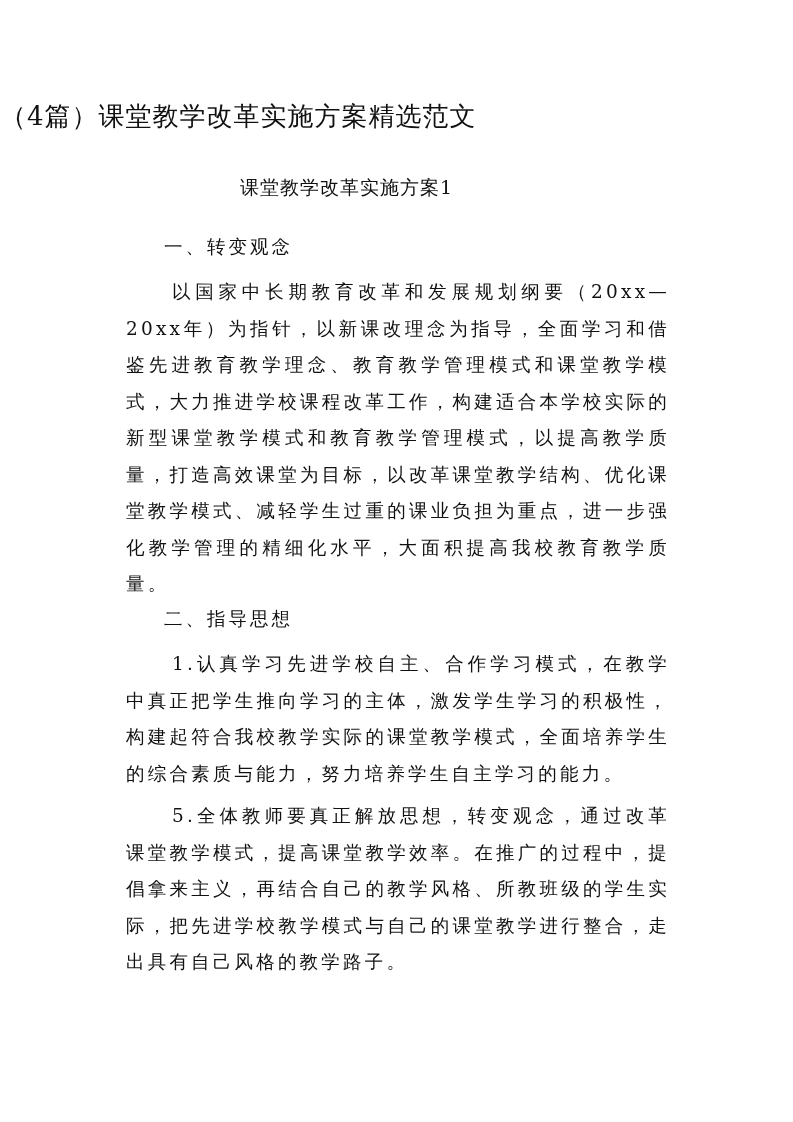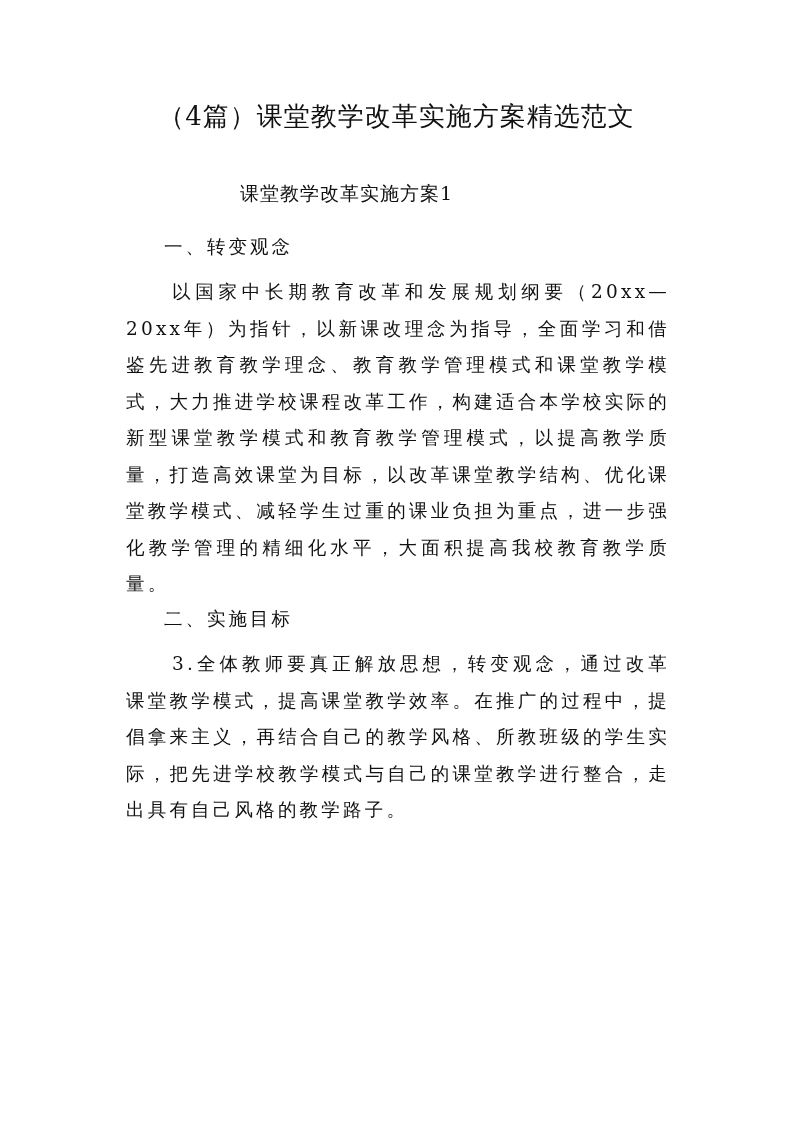--- a/index.html
+++ b/index.html
@@ -20,31 +20,30 @@
       left: 0; top: 0;
       width: 793px;
       height: 1122px;
       background: #ffffff;
     }
     .doc-title {
       position: absolute;
       left: 0;
       width: 793px;
       top: 96px;
-      text-align: center;
       font-size: 26px;
       line-height: 40px;
       letter-spacing: 1px;
       color: #111;
     }
     .sub-title {
       position: absolute;
       left: 0;
       width: 693px;
-      top: 178px;
+      top: 172px;
       text-align: center;
       font-size: 19px;
       line-height: 30px;
       letter-spacing: 1px;
     }
     .body-text {
       position: absolute;
       left: 120px;
       width: 556px;
       font-size: 18.5px;
@@ -73,19 +72,20 @@
   <div class="doc-title">（4篇）课堂教学改革实施方案精选范文</div>
 
   <div class="sub-title">课堂教学改革实施方案1</div>
 
   <div class="heading" style="top:232px;">一、转变观念</div>
 
   <div class="body-text" style="top:268px;">
     <p class="para">以国家中长期教育改革和发展规划纲要（20xx—20xx年）为指针，以新课改理念为指导，全面学习和借鉴先进教育教学理念、教育教学管理模式和课堂教学模式，大力推进学校课程改革工作，构建适合本学校实际的新型课堂教学模式和教育教学管理模式，以提高教学质量，打造高效课堂为目标，以改革课堂教学结构、优化课堂教学模式、减轻学生过重的课业负担为重点，进一步强化教学管理的精细化水平，大面积提高我校教育教学质量。</p>
   </div>
 
-  <div class="heading" style="top:604px;">二、实施目标</div>
+  <div class="heading" style="top:604px;">二、指导思想</div>
 
   <div class="body-text" style="top:640px;">
-    <p class="para">3.全体教师要真正解放思想，转变观念，通过改革课堂教学模式，提高课堂教学效率。在推广的过程中，提倡拿来主义，再结合自己的教学风格、所教班级的学生实际，把先进学校教学模式与自己的课堂教学进行整合，走出具有自己风格的教学路子。</p>
+    <p class="para">1.认真学习先进学校自主、合作学习模式，在教学中真正把学生推向学习的主体，激发学生学习的积极性，构建起符合我校教学实际的课堂教学模式，全面培养学生的综合素质与能力，努力培养学生自主学习的能力。</p>
+    <p class="para">5.全体教师要真正解放思想，转变观念，通过改革课堂教学模式，提高课堂教学效率。在推广的过程中，提倡拿来主义，再结合自己的教学风格、所教班级的学生实际，把先进学校教学模式与自己的课堂教学进行整合，走出具有自己风格的教学路子。</p>
   </div>
 
 </div>
 
 </body></html>

